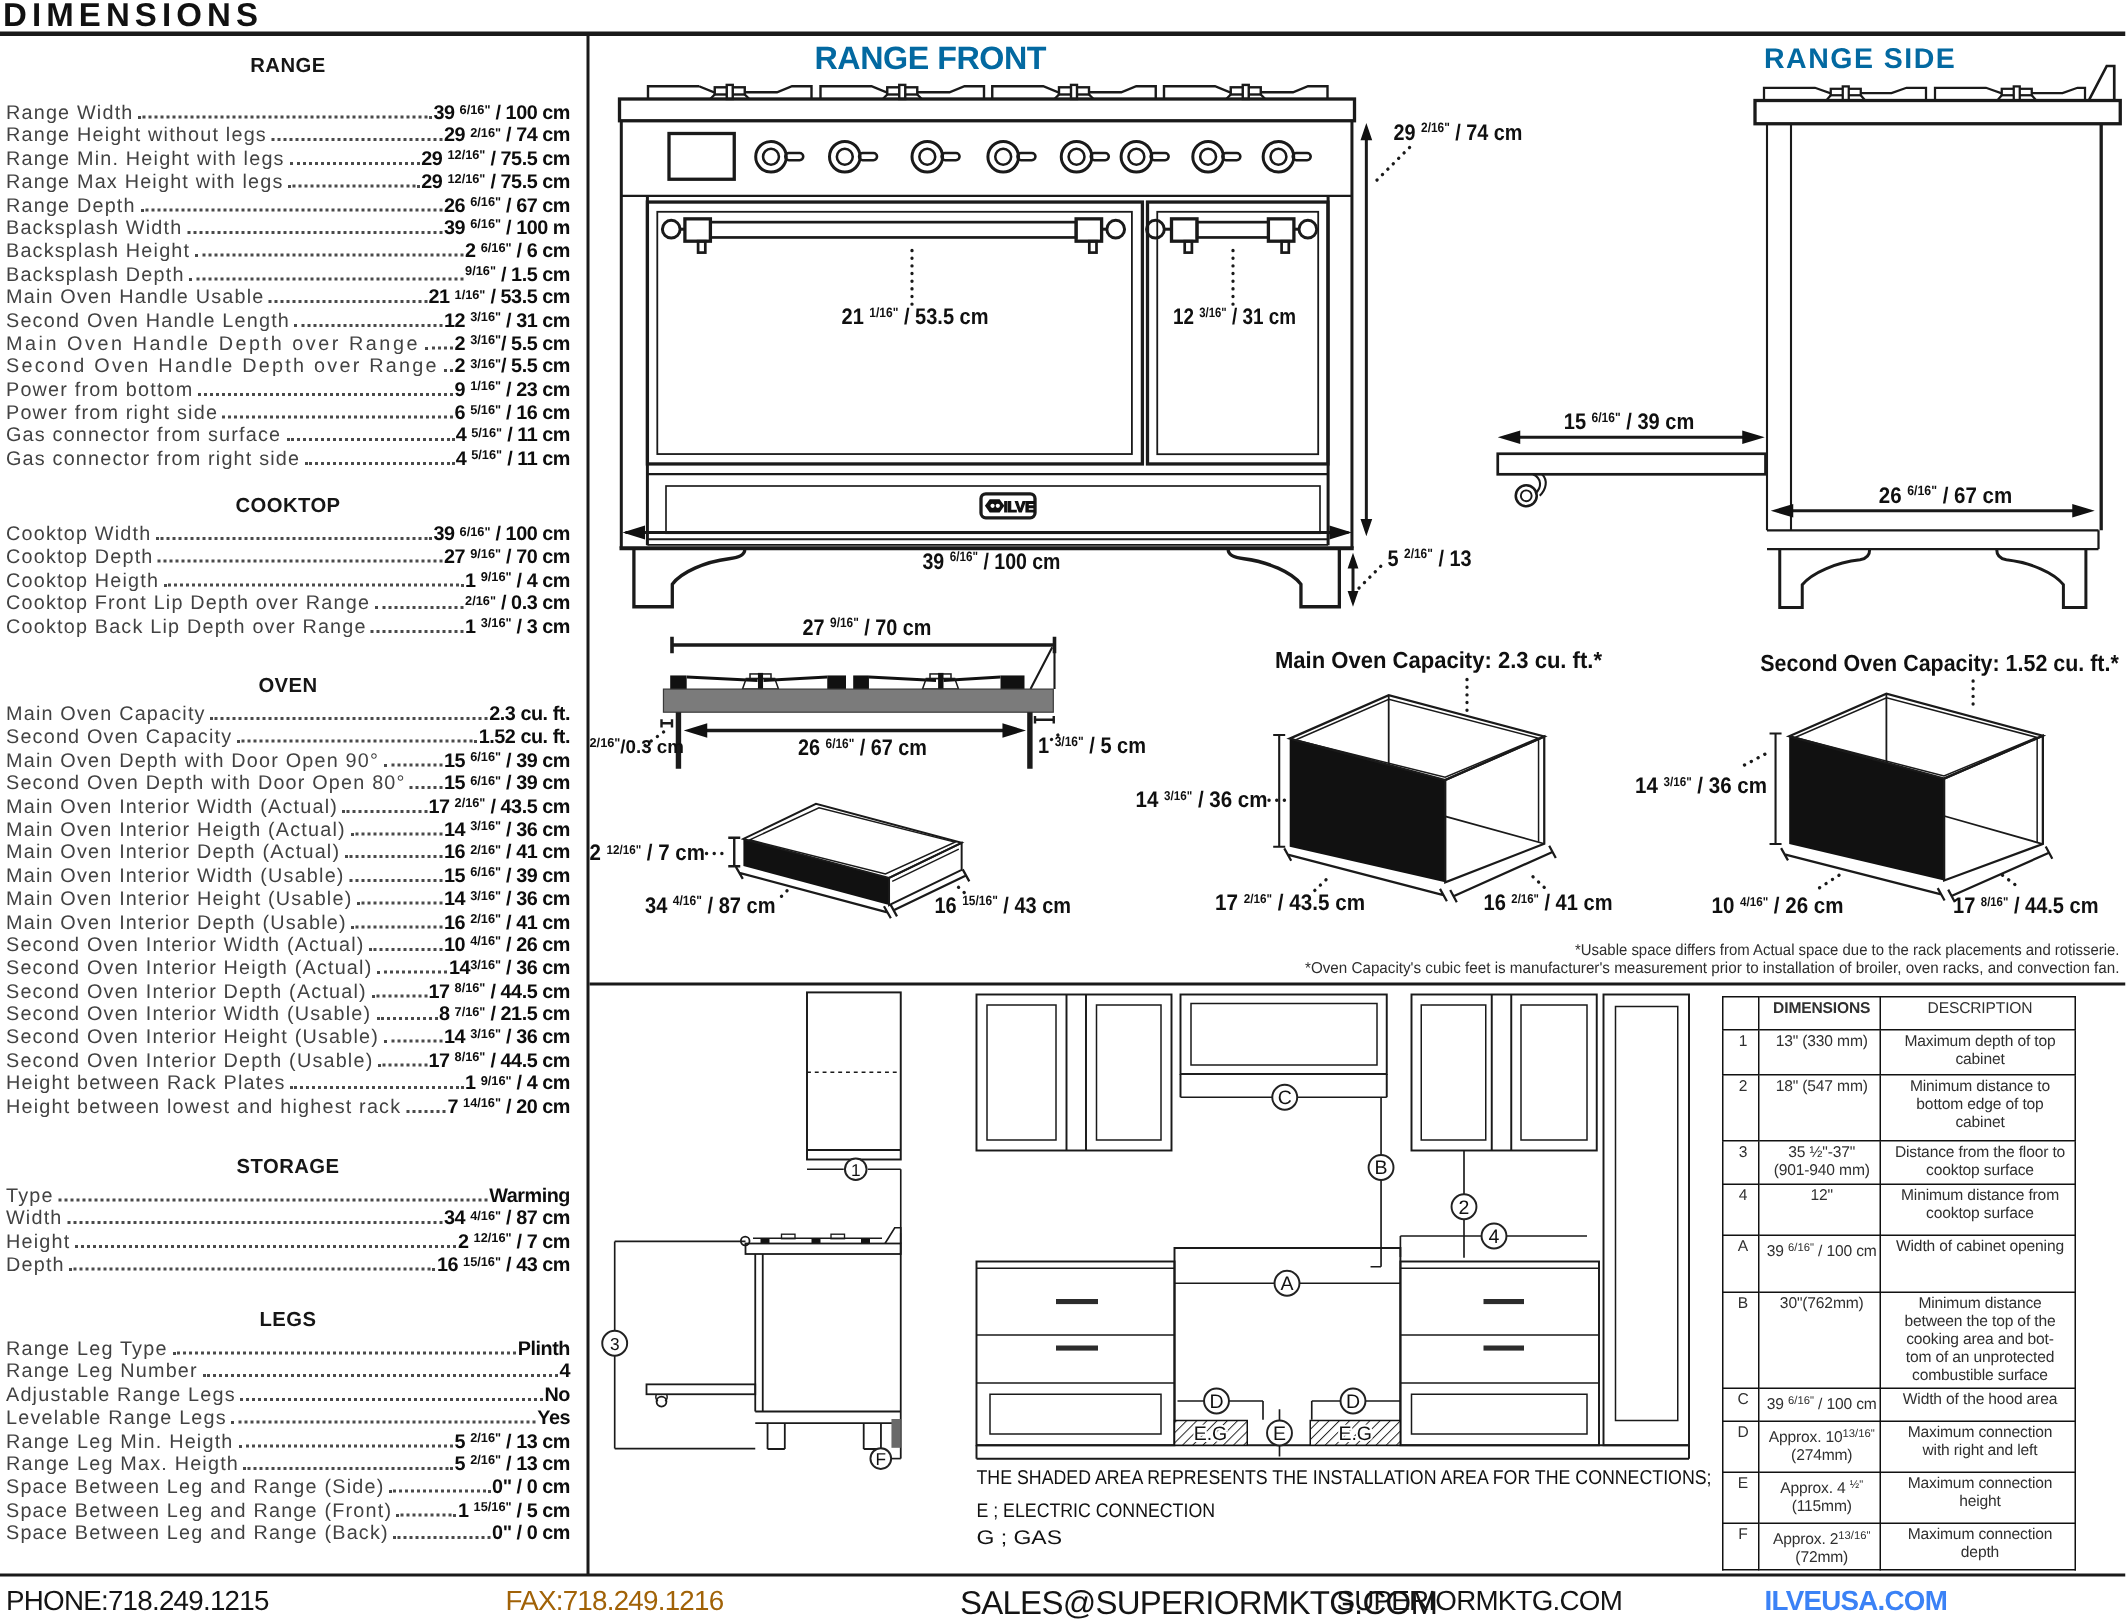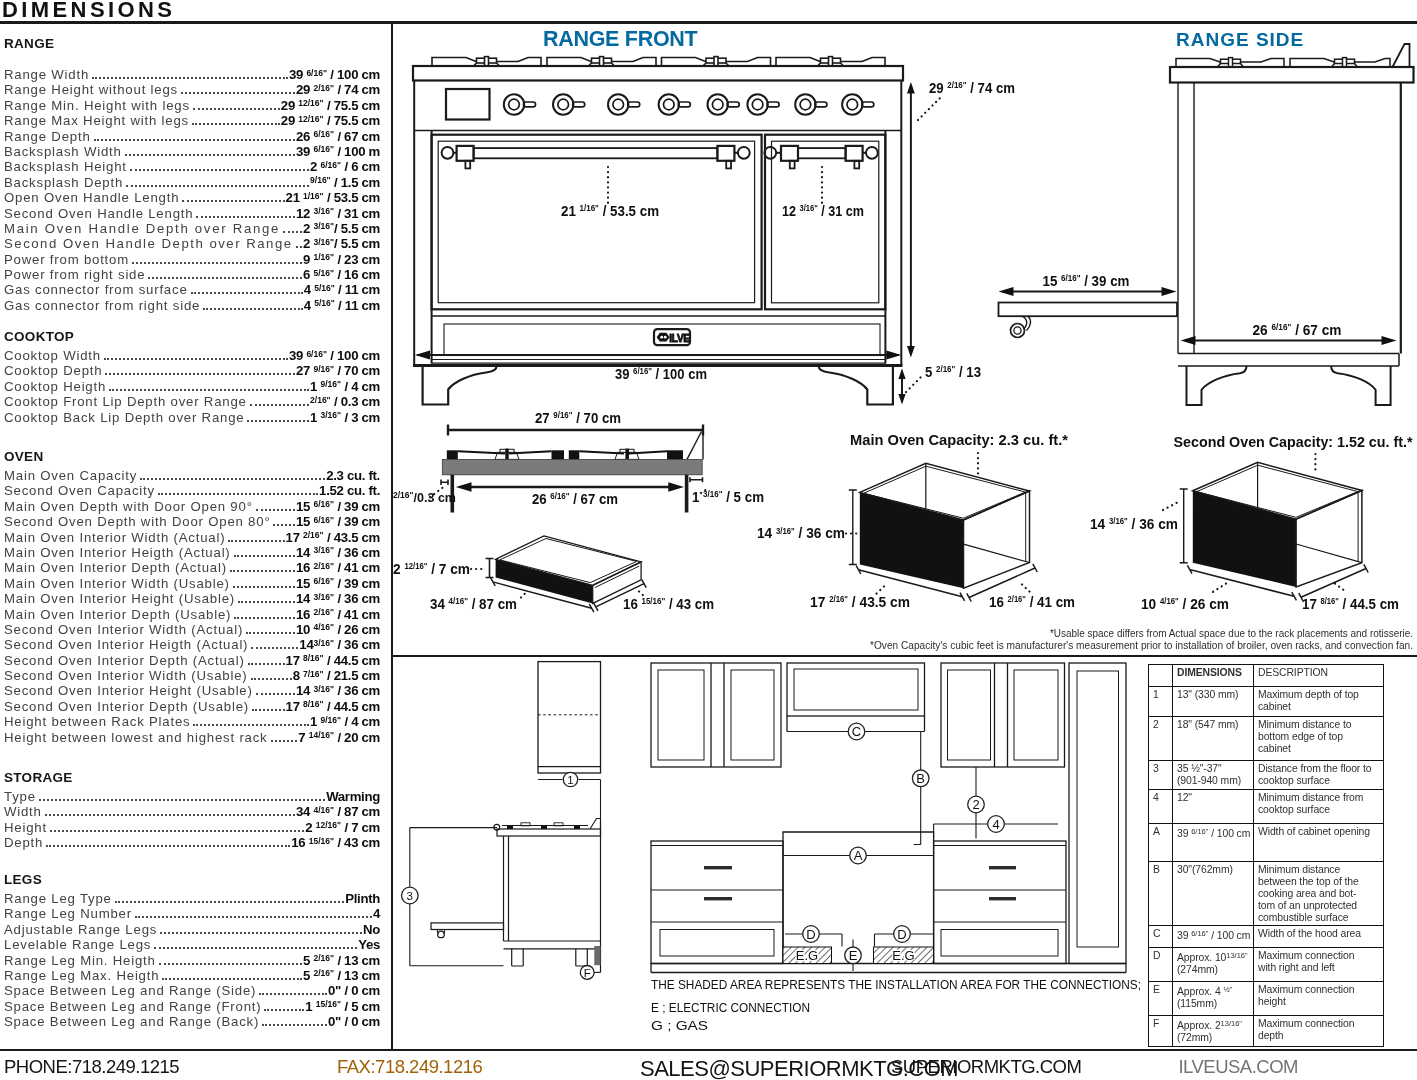--- a/index.html
+++ b/index.html
@@ -1,18 +1,18 @@
 <!DOCTYPE html>
 <html><head>
 <meta charset="utf-8">
 <style>
   * { margin:0; padding:0; box-sizing:border-box; }
   html,body { width:1417px; height:1080px; background:#fff; overflow:hidden;
     font-family:"Liberation Sans", sans-serif; }
-  #page { position:relative; width:1303px; height:1080px; }
+  #page { position:relative; width:1303px; height:1080px;text-align:center; }
   .abs { position:absolute; }
   .lab { color:#424242; letter-spacing:0.8px; }
   .sec { font-weight:bold; color:#161616; font-size:13.5px; letter-spacing:0.3px; }
   .col { position:absolute; left:4px; width:376px; }
   .row { display:flex; align-items:baseline; height:15.4px; font-size:13.2px;
     letter-spacing:-0.2px; white-space:nowrap; }
   .row .dots { flex:1 1 auto; border-bottom:2px dotted #4a4a4a; margin:0 1px 2px 3px;
     min-width:6px; }
   .row .val { font-weight:bold; color:#0d0d0d; letter-spacing:-0.3px; }
   .fr { font-size:8.5px; position:relative; top:-3.5px; letter-spacing:0; }
@@ -70,21 +70,21 @@
         <span class="lab">Backsplash Height</span>
         <span class="dots"></span>
         <span class="val">2 <span class="fr">6/16"</span> / 6 cm</span>
       </div>
   <div class="row">
         <span class="lab">Backsplash Depth</span>
         <span class="dots"></span>
         <span class="val"><span class="fr">9/16"</span> / 1.5 cm</span>
       </div>
   <div class="row">
-        <span class="lab">Open Oven Handle Length</span>
+        <span class="lab">Main Oven Handle Usable</span>
         <span class="dots"></span>
         <span class="val">21 <span class="fr">1/16"</span> / 53.5 cm</span>
       </div>
   <div class="row">
         <span class="lab">Second Oven Handle Length</span>
         <span class="dots"></span>
         <span class="val">12 <span class="fr">3/16"</span> / 31 cm</span>
       </div>
   <div class="row">
         <span class="lab" style="letter-spacing:1.7px;">Main Oven Handle Depth over Range</span>
@@ -862,15 +862,15 @@
 </tbody>
     </table>
 
 <div class="ttl" style="left:543px; top:26.5px; font-size:21.5px; letter-spacing:-0.3px;">RANGE FRONT</div>
 <div class="ttl" style="left:1176px; top:29px; font-size:19px; letter-spacing:1px;">RANGE SIDE</div>
 
 <div class="abs" style="left:4px; top:1056px; font-size:18.5px; letter-spacing:-0.5px; color:#141414;">PHONE:718.249.1215</div>
 <div class="abs" style="left:337px; top:1056px; font-size:18.5px; letter-spacing:-0.5px; color:#a16207;">FAX:718.249.1216</div>
 <div class="abs" style="left:640px; top:1056px; font-size:22px; letter-spacing:-0.5px; color:#141414;">SALES@SUPERIORMKTG.COM</div>
 <div class="abs" style="left:891px; top:1056px; font-size:18.5px; letter-spacing:-0.5px; color:#141414;">SUPERIORMKTG.COM</div>
-<div class="abs" style="right:5px; top:1056px; font-size:18.5px; letter-spacing:-0.5px; color:#737373;">ILVEUSA.COM</div>
+<div class="abs" style="right:5px; top:1056px; font-size:18.5px; letter-spacing:-0.5px; color:#3b82f6;font-weight:bold;">ILVEUSA.COM</div>
 
 </div>
 
 </body></html>

